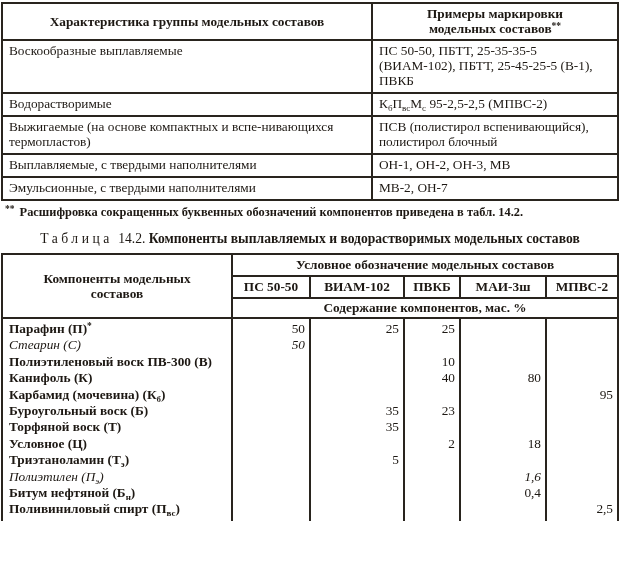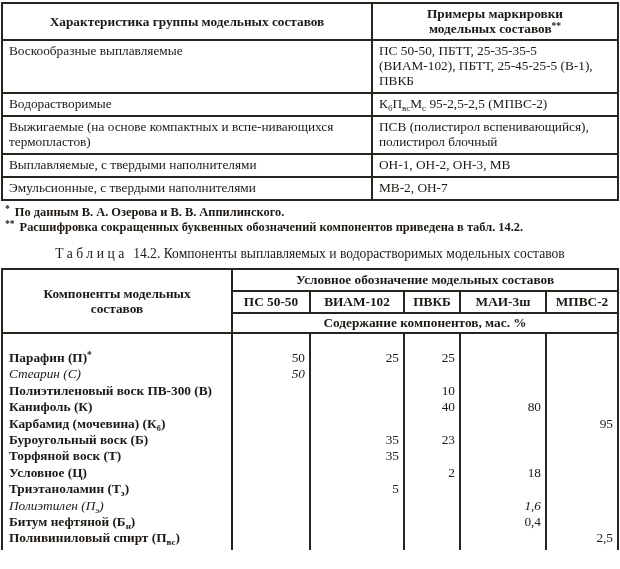--- a/index.html
+++ b/index.html
@@ -26,34 +26,34 @@
   .fnote { font-size: 12.4px; line-height: 15px; font-weight: bold; }
   .fnote sup { margin-right: 2px; }
 
   
   .caption {
     text-align: center; margin: 10px auto 6px auto; max-width: 560px;
     font-size: 13.6px; line-height: 17px;
   }
   .cap-word { letter-spacing: 3.5px; }
   .cap-num { margin-left: 2px; }
-  .cap-text { font-weight: normal; }
+  .cap-text { font-weight: bold; }
 
   
   .t2 th, .t2 td { border: 2px solid #29241e; font-size: 13.3px; }
   .t2 thead th { font-weight: bold; text-align: center; vertical-align: middle; line-height: 15px; }
   .t2 .hdr-left { padding: 2px 14px; border-radius: 9px; }
   .t2 .hdr-span { padding: 2px 20px 3px; }
   .t2 .hdr-mark { padding: 2px 2px 3px; }
   .t2 .hdr-units { padding: 1px 20px 2px; }
   .t2 tbody td { border-top: none; border-bottom: none; padding: 0 4px; line-height: 16.4px; vertical-align: top; }
   .t2 tbody .lbl { text-align: left; font-weight: bold; padding-left: 6px; }
   .t2 tbody .val { text-align: right; font-weight: normal; }
   .t2 tr.italic td { font-style: italic; font-weight: normal; }
-  .t2 tbody tr:first-child td { padding-top: 16px; }
+  .t2 tbody tr:first-child td { padding-top: 2px; }
   .t2 tbody tr:last-child td { padding-bottom: 3px; }
 </style>
 </head>
 <body>
 
 <div class="page">
 
   <table class="t1">
     <thead>
       <tr>
@@ -87,21 +87,20 @@
         <tr>
           <td class="c1">Эмульсионные, с твердыми наполнителями</td>
           <td>МВ-2, ОН-7</td>
         </tr>
 
     </tbody>
   </table>
 
   <div class="footnotes">
 
-      <div class="fnote"><sup>*</sup> По данным В. А. Озерова и В. В. Аппилинского.</div>
 
       <div class="fnote"><sup>**</sup> Расшифровка сокращенных буквенных обозначений компонентов приведена в табл. 14.2.</div>
 
   </div>
 
   <div class="caption">
     <span class="cap-word">Таблица</span>
     <span class="cap-num">14.2.</span>
     <span class="cap-text">Компоненты выплавляемых и водорастворимых модельных составов</span>
   </div>

